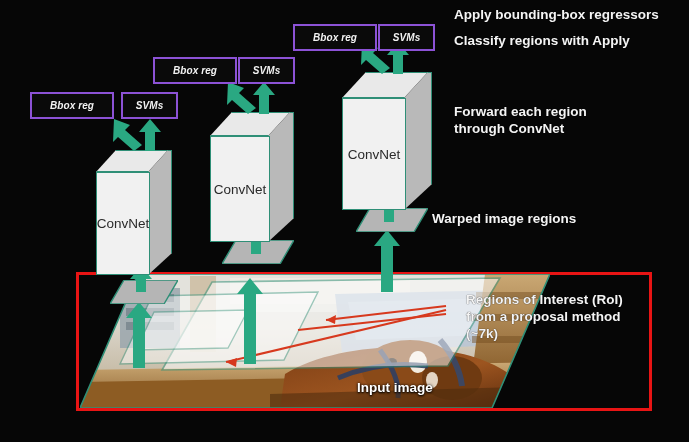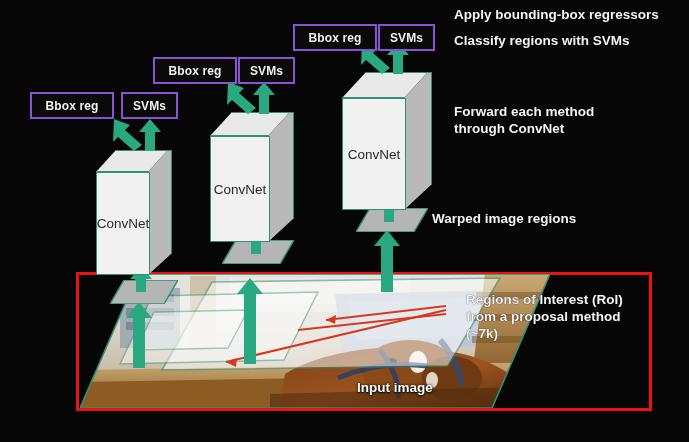--- a/index.html
+++ b/index.html
@@ -12,27 +12,28 @@
 
   
   .abs{position:absolute;}
 
   
   .chip{
     position:absolute;
     border:2px solid #8c52d6;
     background:#0a0a0a;
     color:#f2f2f2;
-    font-size:12px;
+    font-size:10px;
     font-weight:bold;
     letter-spacing:.1px;
     display:flex;align-items:center;justify-content:center;
     box-sizing:border-box;
     text-shadow:0 0 1px #000;
     white-space:nowrap;
+    font-style:italic;
   }
 
   
   .cube{position:absolute;}
   .cube .front{
     position:absolute;left:0;background:#f1f1f1;
     border:1.5px solid #2f8f77;box-sizing:border-box;
     display:flex;align-items:center;justify-content:center;
     color:#2a2a2a;font-size:14px;letter-spacing:.2px;
   }
@@ -298,22 +299,22 @@
   <div class="chip" style="left:30px;top:92px;width:84px;height:27px;">Bbox reg</div>
   <div class="chip" style="left:121px;top:92px;width:57px;height:27px;">SVMs</div>
 
   <div class="chip" style="left:153px;top:57px;width:84px;height:27px;">Bbox reg</div>
   <div class="chip" style="left:238px;top:57px;width:57px;height:27px;">SVMs</div>
 
   <div class="chip" style="left:293px;top:24px;width:84px;height:27px;">Bbox reg</div>
   <div class="chip" style="left:378px;top:24px;width:57px;height:27px;">SVMs</div>
 
   <div class="caption" style="left:454px;top:6px;">Apply bounding-box regressors</div>
-  <div class="caption" style="left:454px;top:32px;">Classify regions with SVMs</div>
-  <div class="caption" style="left:454px;top:103px;">Forward each method
+  <div class="caption" style="left:454px;top:32px;">Classify regions with Apply</div>
+  <div class="caption" style="left:454px;top:103px;">Forward each region
 through ConvNet</div>
   <div class="warplabel" style="left:432px;top:211px;">Warped image regions</div>
   <div class="caption" style="left:466px;top:291px;">Regions of Interest (RoI)
 from a proposal method
 (~7k)</div>
 
 
 </div>
 
 </body></html>

